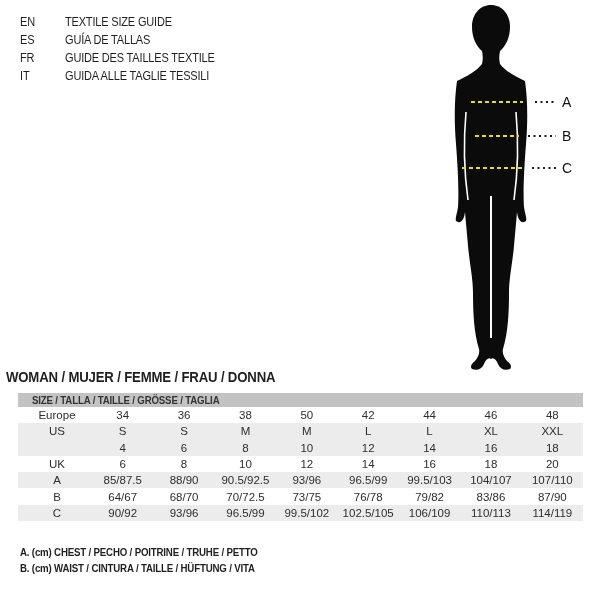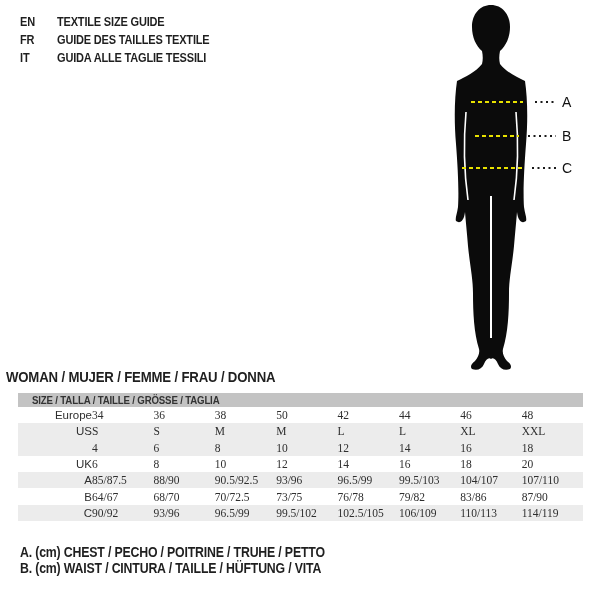--- a/index.html
+++ b/index.html
@@ -6,21 +6,21 @@
   body{
     width:600px;height:600px;position:relative;overflow:hidden;
     background:#ffffff;
     font-family:"Liberation Sans","DejaVu Sans",sans-serif;
     color:var(--text,#1f1f1f);
   }
   .cond{display:inline-block;transform:scaleX(0.88);transform-origin:0 50%;letter-spacing:-0.2px;white-space:nowrap;}
 
   
   .lang-block{position:absolute;left:20px;top:13px;}
-  .lang-row{display:flex;height:18px;align-items:center;font-weight:700;font-size:12.5px;}
+  .lang-row{display:flex;height:18px;align-items:center;font-weight:400;font-size:12.5px;gap:8px;}
   .lang-code{width:37px;flex:0 0 37px;}
   .lang-label{flex:1;}
 
   
   .figure-wrap{position:absolute;left:415px;top:0;width:185px;height:380px;}
   .marker-label{position:absolute;font-size:14px;font-weight:400;color:#111;width:14px;text-align:left;}
   .marker-a{left:562px;top:94px;}
   .marker-b{left:562px;top:128px;}
   .marker-c{left:562px;top:160px;}
 
@@ -28,36 +28,40 @@
   .woman-title{position:absolute;left:6px;top:368px;font-weight:700;font-size:15px;}
 
   
   .size-table{position:absolute;left:18px;top:393px;width:565px;font-size:11.5px;}
   .size-table-header{
     height:14px;line-height:14px;background:var(--header-bg,#c3c3c3);
     color:#333;font-weight:700;font-size:11px;padding-left:14px;
   }
   .size-row{display:flex;height:16.3px;align-items:center;color:#2e2e2e;}
   .size-row.shaded{background:var(--row-shaded,#ececec);}
-  .size-row-label{width:70px;flex:0 0 70px;padding-left:4px;text-align:right;}
-  .size-cell{flex:1;font-family:Liberation Serif, serif;}
+  .size-row-label{width:70px;flex:0 0 70px;padding-left:4px;text-align:center;}
+  .size-cell{flex:1;text-align:center;}
 
   
   .legend-block{position:absolute;left:20px;top:545px;}
-  .legend-row{height:15.5px;line-height:15.5px;font-weight:700;font-size:14px;}
+  .legend-row{height:15.5px;line-height:15.5px;font-weight:700;font-size:11px;}
 </style>
 </head>
 <body>
 
 <div class="lang-block" id="lang-block">
   <div class="lang-row">
     <span class="lang-code cond">EN</span>
     <span class="lang-label cond">TEXTILE SIZE GUIDE</span>
   </div>
 
+  <div class="lang-row">
+    <span class="lang-code cond">ES</span>
+    <span class="lang-label cond">GUÍA DE TALLAS</span>
+  </div>
 
   <div class="lang-row">
     <span class="lang-code cond">FR</span>
     <span class="lang-label cond">GUIDE DES TAILLES TEXTILE</span>
   </div>
 
 
   <div class="lang-row">
     <span class="lang-code cond">IT</span>
     <span class="lang-label cond">GUIDA ALLE TAGLIE TESSILI</span>

